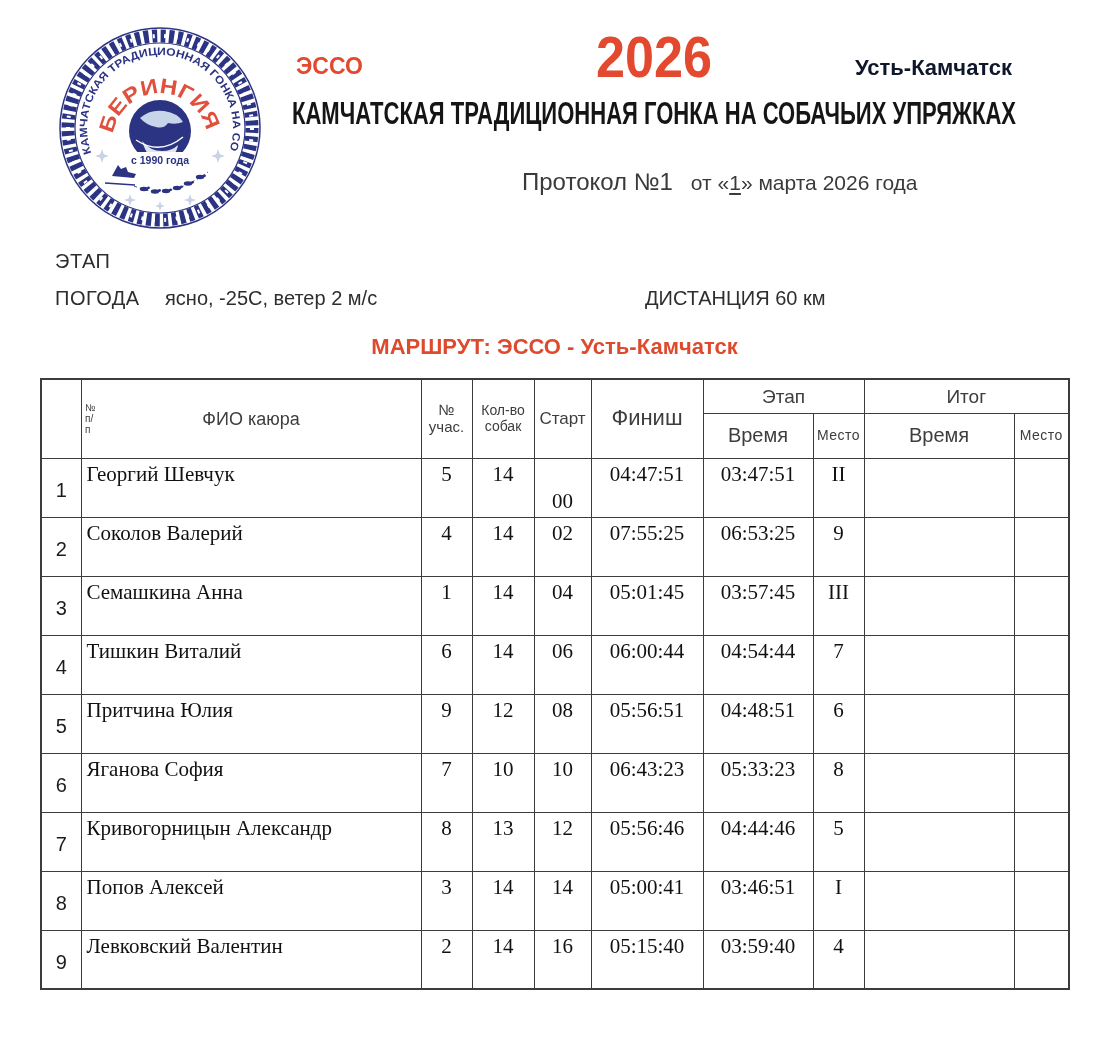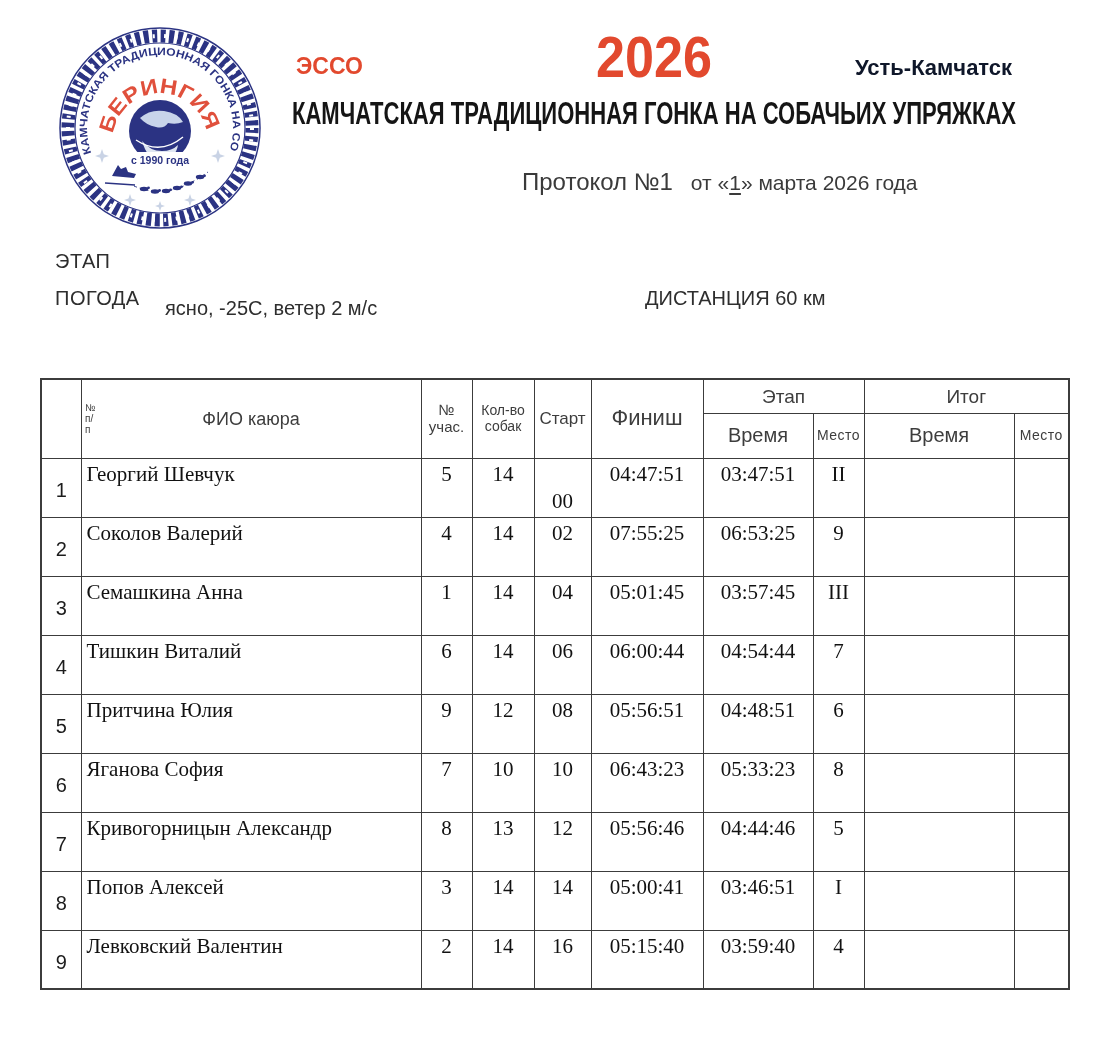--- a/index.html
+++ b/index.html
@@ -20,21 +20,21 @@
   .protocol-line .p-num  { font-size:24px; }
   .protocol-line .p-date { font-size:21px; margin-left:18px;margin-top:44px; }
   .protocol-line .u { text-decoration:underline; text-underline-offset:3px; }
 
   
   .info-label { position:absolute; left:55px; font-size:20px; color:#2e2e2e; letter-spacing:0.5px; }
   .info-value { position:absolute; font-size:20px; color:#2e2e2e; }
   .stage-label   { top:250px; }
   .stage-value   { left:158px; top:250px; }
   .weather-label { top:287px; }
-  .weather-value { left:165px; top:297px; }
+  .weather-value { left:165px; top:287px; }
   .distance      { left:645px; top:287px; }
   .route-line {
     position:absolute; left:0; top:334px; width:1109px; text-align:center;
     font-size:22px; font-weight:bold; color:#dd4a2e;
   }
 
   
   table.results {
     position:absolute; left:40px; top:378px; width:1028px;
     border-collapse:collapse; table-layout:fixed;
@@ -144,20 +144,21 @@
   </svg>
 
   <div class="protocol-line">
     <span class="p-num">Протокол №1</span><span class="p-date"><span>от «</span><span class="u">1</span><span>» марта 2026 года</span></span>
   </div>
 
   <div class="info-label stage-label">ЭТАП</div>
   <div class="info-label weather-label">ПОГОДА</div>
   <div class="info-value weather-value">ясно, -25С, ветер 2 м/с</div>
   <div class="info-value distance">ДИСТАНЦИЯ 60 км</div>
+  <div class="route-line">МАРШРУТ: ЭССО - Усть-Камчатск</div>
 
   <table class="results">
     <colgroup>
       <col style="width:40px">
         <col style="width:340px">
         <col style="width:51px">
         <col style="width:62px">
       <col style="width:57px">
         <col style="width:112px">
         <col style="width:110px">

